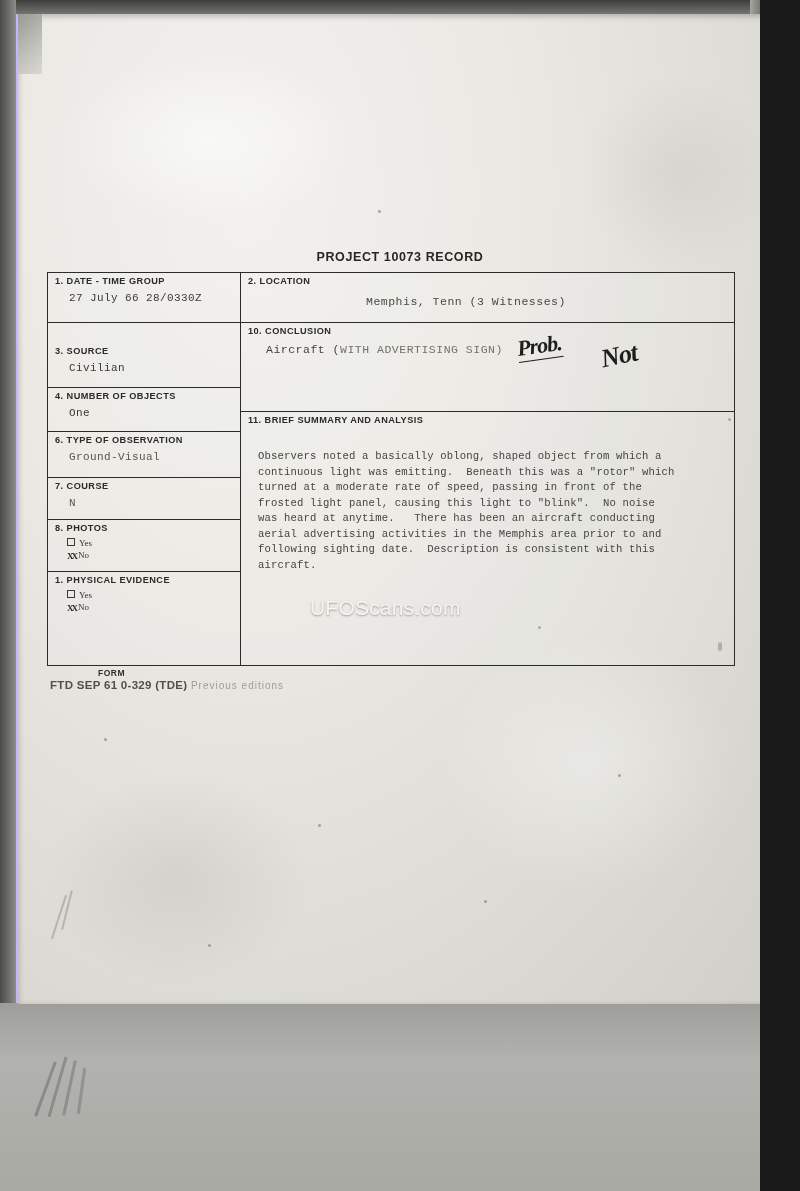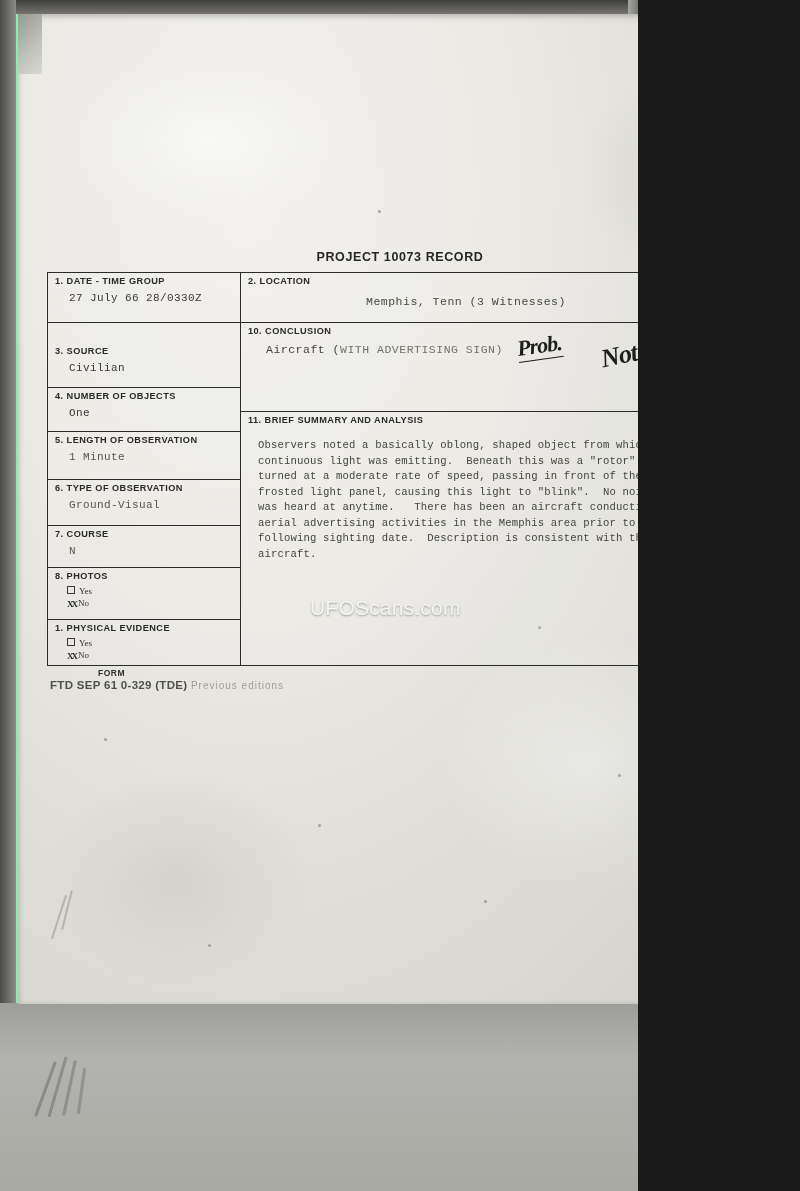--- a/index.html
+++ b/index.html
@@ -10,23 +10,23 @@
   body {
     width: 800px;
     height: 1191px;
     overflow: hidden;
     font-family: "Liberation Sans", sans-serif;
   }
 
   
   #scan {
     position: relative;
-    width: 638px;
+    width: 760px;
     height: 1191px;
-    background: #86efac;
+    background: #c4b5fd;
     overflow: hidden;
   }
   
   .bed-left {
     position: absolute;
     left: 0; top: 0;
     width: 16px; height: 1191px;
     background: linear-gradient(to right, #4a4a48 0%, #6e6e6a 55%, #8d8d88 100%);
   }
   .bed-top {
@@ -182,21 +182,21 @@
   }
   #hw1 { left: 276px; top: 10px; font-size: 22px; transform: rotate(-8deg); }
   #hw1 .ul { border-bottom: 1.6px solid #1d1d1b; padding-bottom: 1px; }
   #hw2 { left: 360px; top: 18px; font-size: 26px; transform: rotate(-12deg); }
 
   .summary {
     font-family: "Liberation Mono", monospace;
     font-size: 10.6px;
     line-height: 15.5px;
     color: #45453f;
-    margin-top: 13px;
+    margin-top: 24px;
     margin-left: 10px;
     letter-spacing: .15px;
     white-space: pre-wrap;
   }
 
   
   .chk-row {
     margin-left: 12px;
     font-family: Liberation Serif, serif;
     font-size: 9px;
@@ -315,24 +315,20 @@
         <div class="cell c3">
           <div class="lbl">3.  SOURCE</div>
           <div class="val">Civilian</div>
         </div>
 
         <div class="cell c4">
           <div class="lbl">4.  NUMBER OF OBJECTS</div>
           <div class="val">One</div>
         </div>
 
-        <div class="cell c5">
-          <div class="lbl">5.  LENGTH OF OBSERVATION</div>
-          <div class="val dim">1 Minute</div>
-        </div>
 
         <div class="cell c6">
           <div class="lbl">6.  TYPE OF OBSERVATION</div>
           <div class="val dim">Ground-Visual</div>
         </div>
 
         <div class="cell c7">
           <div class="lbl">7.  COURSE</div>
           <div class="val dim">N</div>
         </div>

